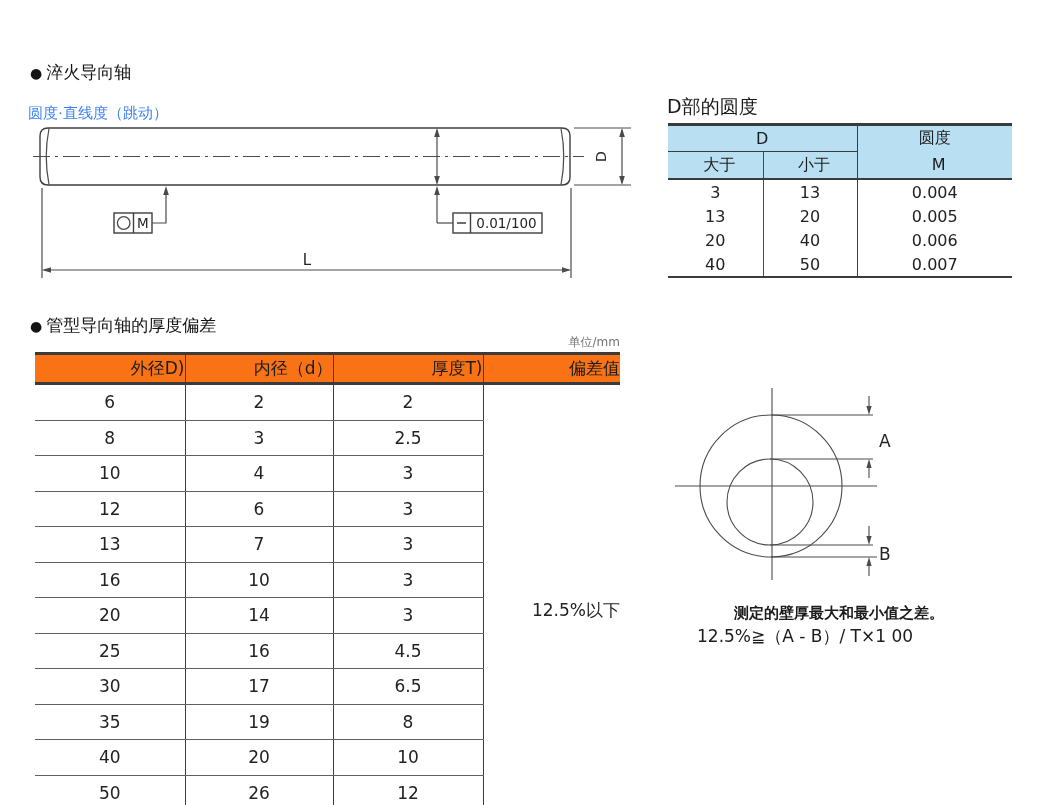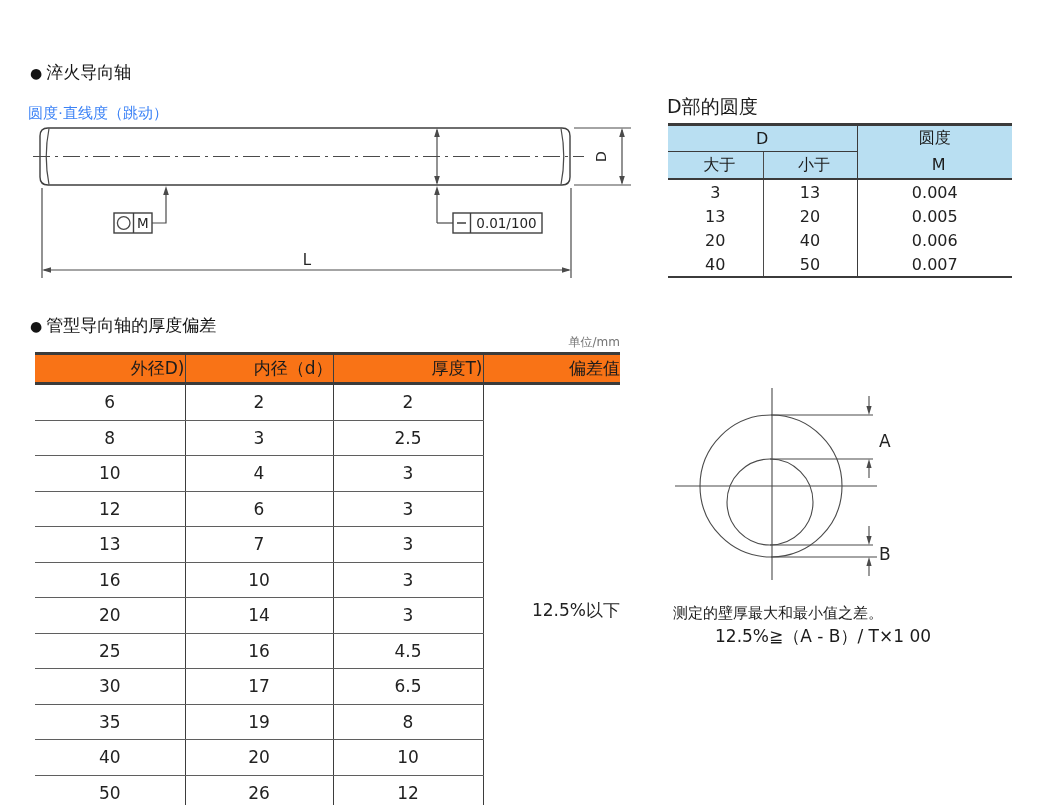--- a/index.html
+++ b/index.html
@@ -51,22 +51,22 @@
   .t2 .dev-text { position:absolute; left:0; top:214px; width:100%; text-align:right; font-size:17px; }
 
   
   .shaft-svg { position:absolute; left:25px; top:118px; }
   .wall-svg  { position:absolute; left:640px; top:382px; }
   svg text { font-family:"DejaVu Sans","Liberation Sans",sans-serif; fill:#242424; }
 
   
   .note { position:absolute; left:645px; top:602px; font-size:15px; color:#1b1b1b; }
   .note .n1 { margin-left:12px; line-height:22px; }
-  .note .n2 { margin-left:28px; line-height:22px; }
-  .note .n3 { margin-left:70px; margin-top:1px; font-size:17px; line-height:22px; }
+  .note .n2 { margin-left:89px; line-height:22px;font-weight:bold; }
+  .note .n3 { margin-left:52px; margin-top:1px; font-size:17px; line-height:22px; }
 </style>
 </head>
 <body>
 
 <div class="page">
 
 
   <div class="sec-title" id="sec1-title">
     <span class="bullet">●</span>
     <span>淬火导向轴</span>

